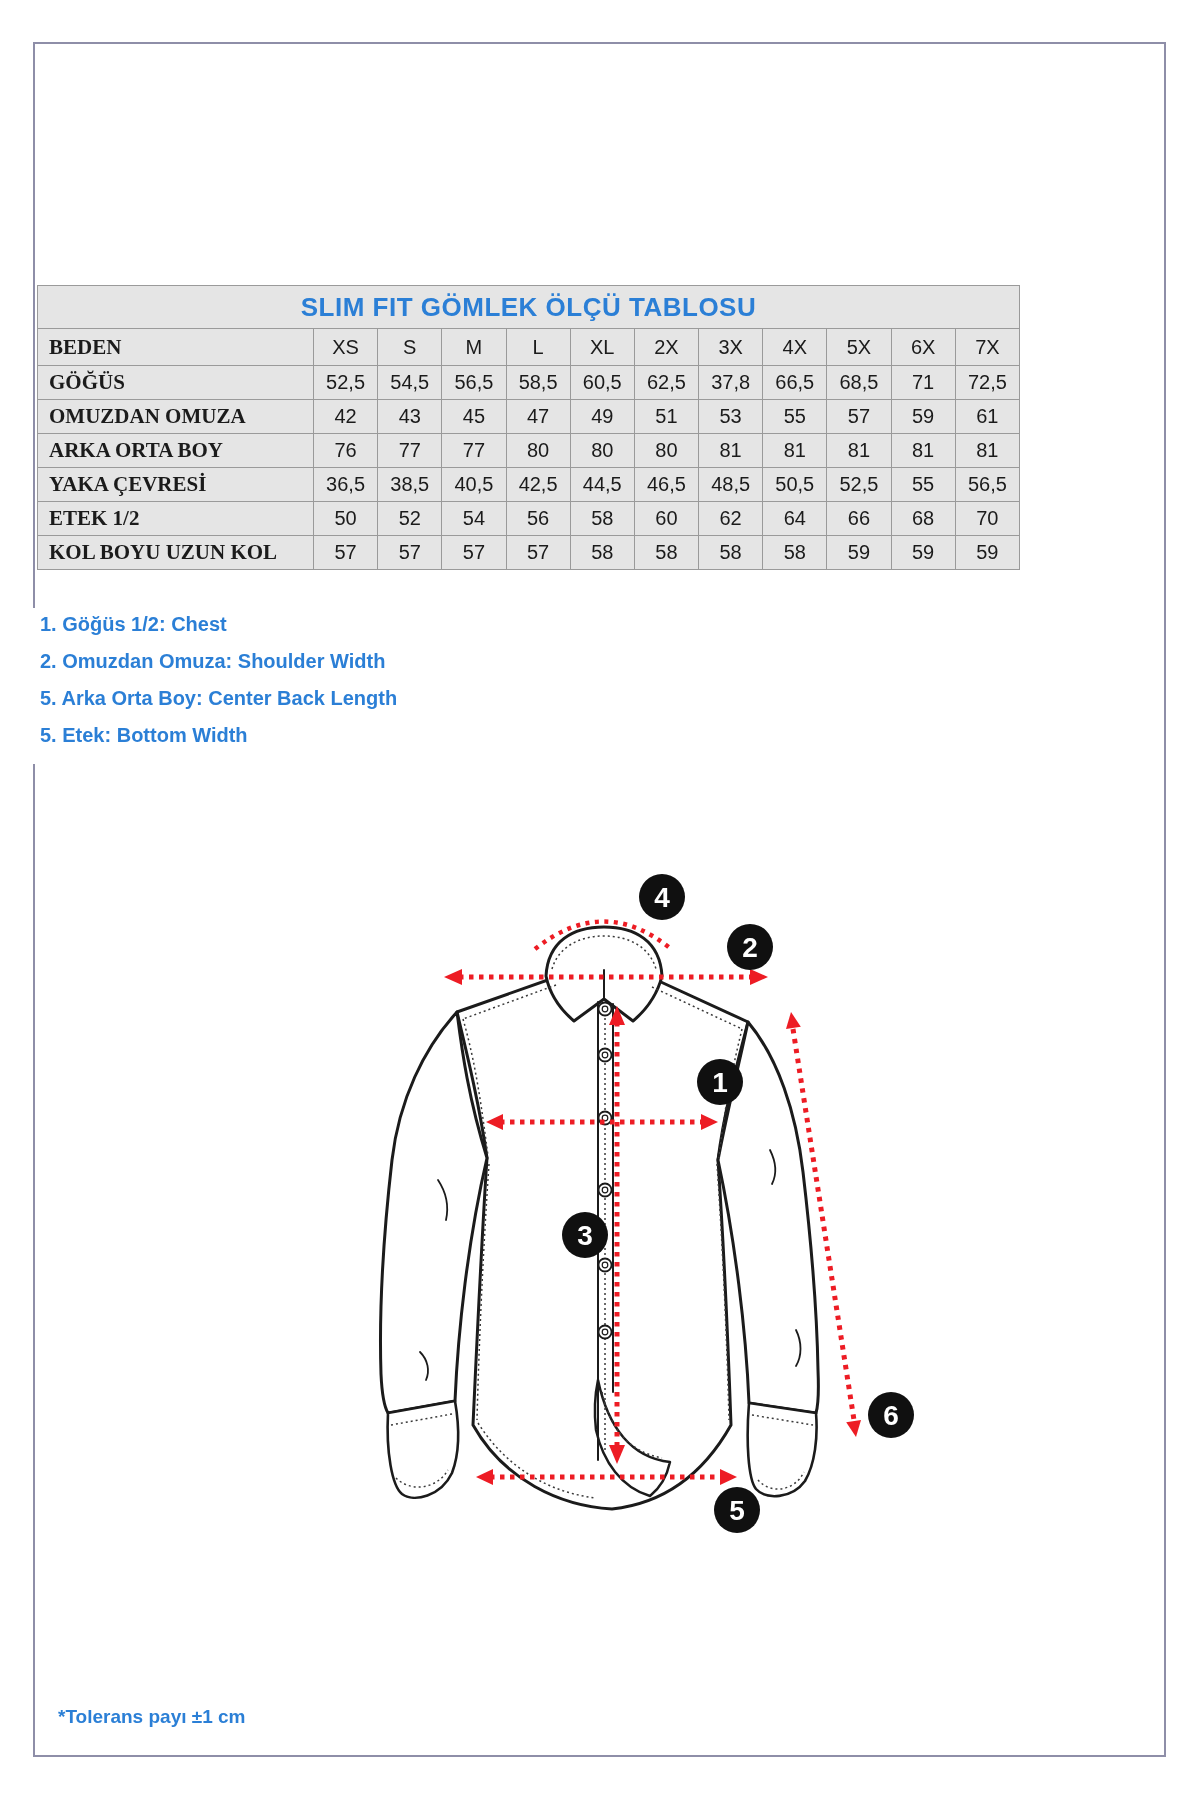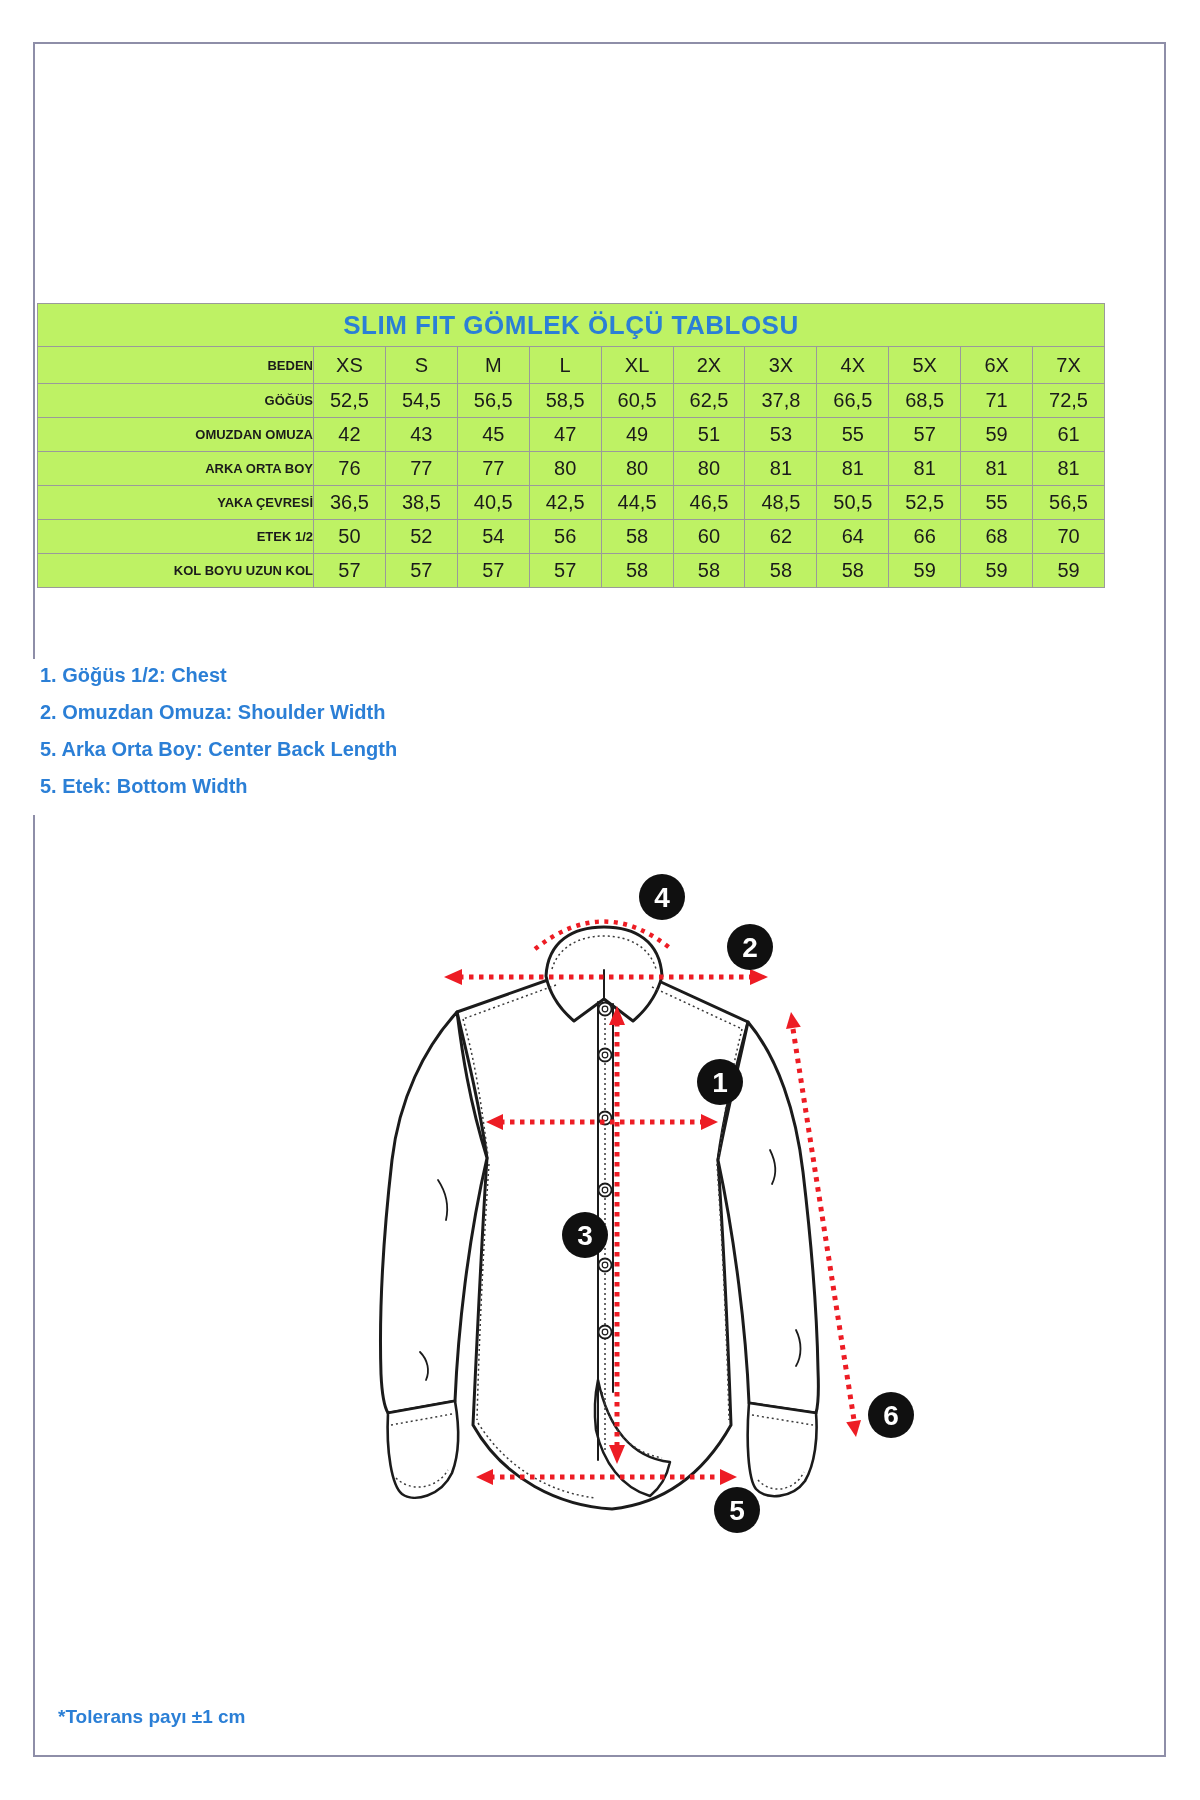--- a/index.html
+++ b/index.html
@@ -8,41 +8,40 @@
     background:var(--bg,#fff);
     font-family:"Liberation Sans",sans-serif;
     color:var(--ink,#1b1b1b);
   }
   #frame{
     position:absolute;left:33px;top:42px;width:1133px;height:1715px;
     box-sizing:border-box;border:2px solid var(--frame,#8e8ea8);
   }
   
   #size-table{
-    position:absolute;left:37px;top:285px;width:1068px;
+    position:absolute;left:37px;top:285px;width:983px;
     border-collapse:collapse;table-layout:fixed;
-    background:#bef264;
-    margin-top:18px;
+    background:#e5e5e5;
   }
   #size-table td{
     border:1px solid var(--grid,#9a9a9a);
     height:33px;font-size:20px;text-align:center;
     padding:0;overflow:hidden;white-space:nowrap;
   }
   #size-table td.title-cell{
     height:42px;font-size:26px;font-weight:bold;letter-spacing:.5px;
     color:var(--accent,#2b7fd6);
   }
   #size-table tr.hdr-row td{height:36px;}
   #size-table td.lbl{
-    text-align:right;padding-left:11px;font-weight:bold;font-size:13px;
+    text-align:left;padding-left:11px;font-weight:bold;font-size:21px;font-family:Liberation Serif, serif;
   }
   
   #legend{
-    position:absolute;left:31px;top:659px;width:470px;
+    position:absolute;left:31px;top:608px;width:470px;
     background:#fff;padding:4px 0 4px 9px;
   }
   .legend-item{
     font-size:20px;font-weight:bold;color:var(--accent,#2b7fd6);
     line-height:24px;margin-bottom:13px;
   }
   
   #footnote{
     position:absolute;left:58px;top:1706px;
     font-size:19px;font-weight:bold;color:var(--accent,#2b7fd6);

